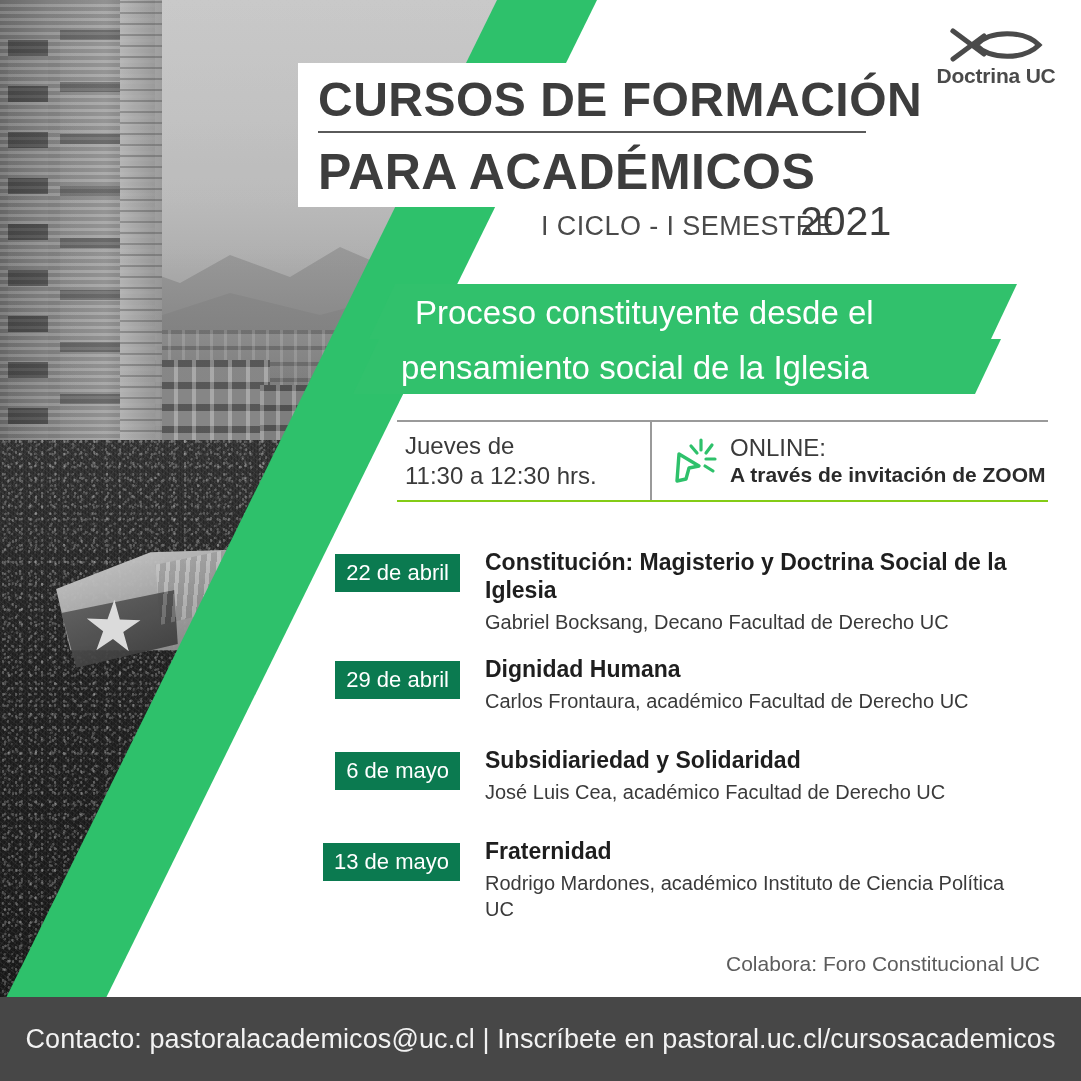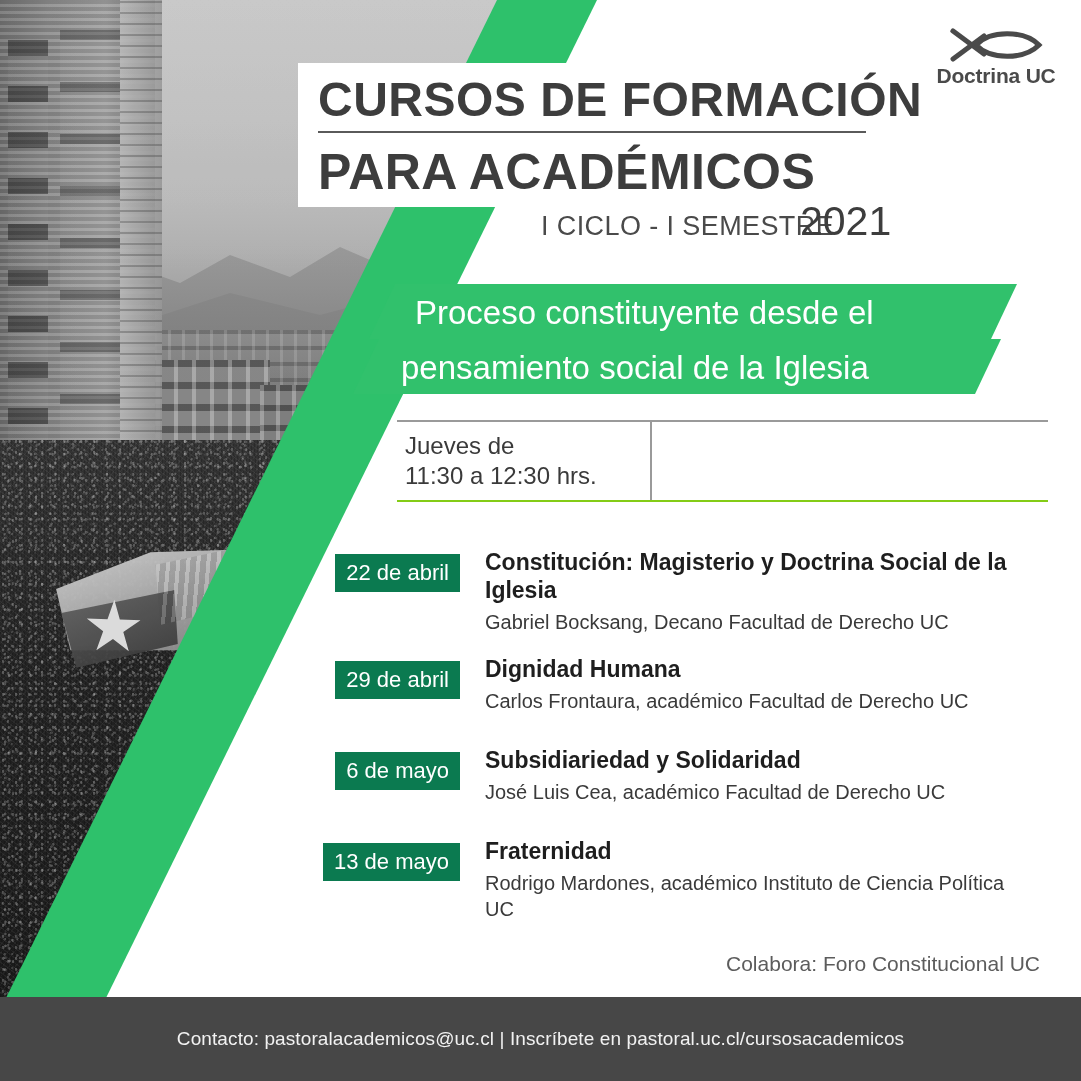--- a/index.html
+++ b/index.html
@@ -444,21 +444,21 @@
   .footer {
     position: absolute;
     left: 0; bottom: 0;
     width: 1081px; height: 84px;
     background: #474747;
     display: flex;
     align-items: center;
     justify-content: center;
   }
   .footer-text {
-    font-size: 19px;
+    font-size: 27px;
     font-weight: 400;
     color: #f2f2f2;
     letter-spacing: .1px;
     white-space: nowrap;
   }
 </style>
 </head>
 <body>
 
 <div id="poster">
@@ -512,20 +512,36 @@
     <div class="banner-row banner-row-2"></div>
     <div class="banner-text">Proceso constituyente desde el</div>
     <div class="banner-text banner-text-2">pensamiento social de la Iglesia</div>
   </div>
 
   <div class="schedule">
     <div class="sched-left">
       <div>Jueves de</div>
       <div>11:30 a 12:30 hrs.</div>
     </div>
+    <div class="sched-right">
+      <svg class="cursor-icon" viewBox="0 0 52 52">
+        <g stroke="#2ec16b" stroke-width="3.2" stroke-linecap="round" fill="none">
+          <path d="M33 5 L33 15"></path>
+          <path d="M44 10 L38 18"></path>
+          <path d="M23 11 L29 18"></path>
+          <path d="M47 24 L38 24"></path>
+          <path d="M45 36 L37 31"></path>
+        </g>
+        <path d="M9 46 L11 19 L31 31 L21 33 L18 44 Z" fill="none" stroke="#2ec16b" stroke-width="3.4" stroke-linejoin="round" stroke-linecap="round"></path>
+      </svg>
+      <div class="sched-online">
+        <div class="online-label">ONLINE:</div>
+        <div class="online-sub">A través de invitación de ZOOM</div>
+      </div>
+    </div>
   </div>
 
   <div class="courses">
 
     <div class="course-row r0">
       <div class="date-badge">22 de abril</div>
       <div class="course-body">
         <div class="course-title">Constitución: Magisterio y Doctrina Social de la Iglesia</div>
         <div class="course-speaker">Gabriel Bocksang, Decano Facultad de Derecho UC</div>
       </div>

